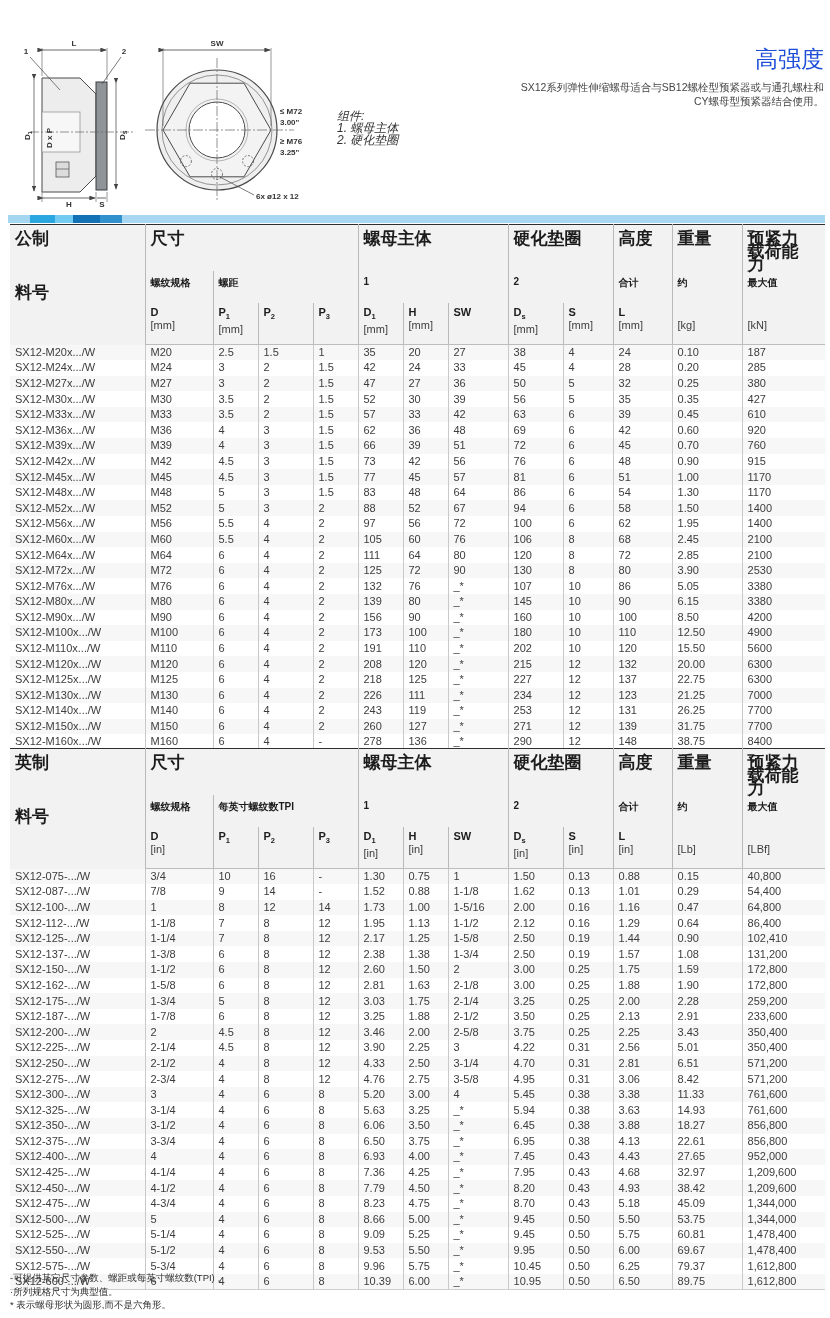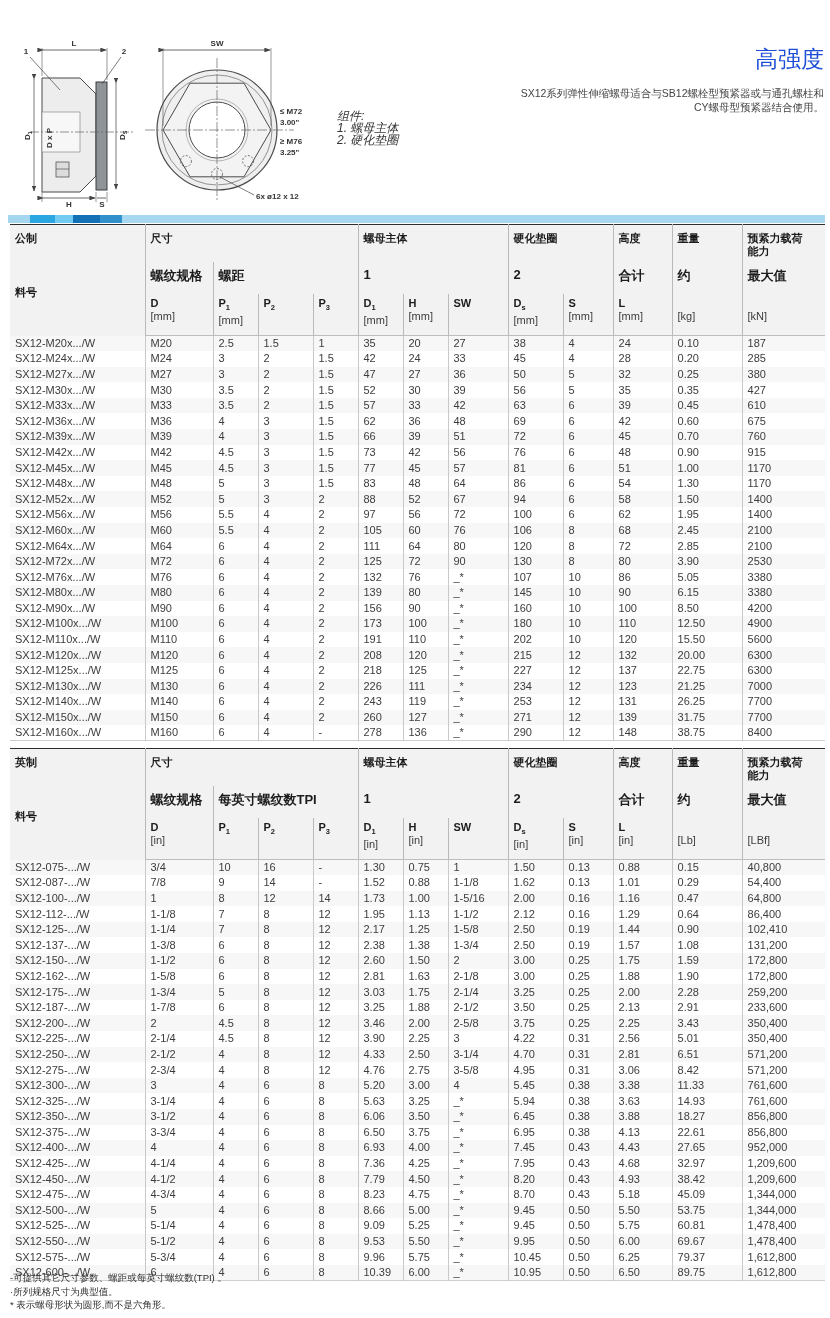--- a/index.html
+++ b/index.html
@@ -11,33 +11,33 @@
   
   .drawing{position:absolute;left:12px;top:36px;}
   .drawing text{font-family:"Liberation Sans","DejaVu Sans",sans-serif;fill:#333;}
   .dimtxt{font-size:8px;font-weight:bold;}
   .svgsub{font-size:5.5px;}
   .legend{position:absolute;left:337px;top:110px;font-size:12px;line-height:12px;color:#333;font-style:italic;}
   
   .title-block{position:absolute;right:6px;top:46px;text-align:right;}
   .tb-title{font-size:52px;line-height:56px;font-weight:300;color:#161616;letter-spacing:1px;}
   .tb-sub{font-size:23px;line-height:27px;color:#1d4ed8;}
-  .tb-desc{font-size:10.5px;line-height:14px;color:#454545;margin-top:13px;}
+  .tb-desc{font-size:10.5px;line-height:14px;color:#454545;margin-top:7px;}
   
   .top-bar{position:absolute;left:8px;top:215px;width:817px;height:8px;display:flex;}
   .top-bar span{display:block;height:8px;}
   
   table.dt{position:absolute;left:10px;width:815px;border-collapse:collapse;table-layout:fixed;
     font-size:11px;color:#3c3c3c;border-top:1px solid #2e2e2e;border-bottom:1px solid #cfcfcf;}
   #t1{top:224px;}
   #t2{top:748px;}
   table.dt th{background:#f2f2f2;text-align:left;font-weight:bold;vertical-align:top;
     color:#1c1c1c;white-space:nowrap;overflow:visible;}
-  .hr1 th{height:30px;padding:7px 3px 0 5px;font-size:11px;border-left:1px solid #b9b9b9;line-height:13px;}
-  .hr2 th{height:27px;padding:5px 3px 0 5px;font-size:13px;border-left:1px solid #b9b9b9;}
+  .hr1 th{height:30px;padding:7px 3px 0 5px;font-size:17px;border-left:1px solid #b9b9b9;line-height:13px;}
+  .hr2 th{height:27px;padding:5px 3px 0 5px;font-size:10px;border-left:1px solid #b9b9b9;}
   .hr3 th{height:38px;padding:3px 3px 0 5px;border-left:1px solid #b9b9b9;border-bottom:1px solid #bdbdbd;font-size:11px;}
   th.th-part{border-left:none;position:relative;padding:7px 3px 0 5px;}
   th.th-part .pl{position:absolute;left:5px;top:61px;font-weight:bold;}
   .gl-narrow{display:block;width:62px;white-space:normal;}
   .ctr{text-align:center;padding-left:0;}
   .ind{padding-left:9px;}
   .cl{font-weight:bold;line-height:13px;}
   .cl sub{font-size:7.5px;}
   .cu{font-weight:normal;line-height:13px;color:#3c3c3c;}
   table.dt tbody tr{height:15.6px;}
@@ -315,21 +315,21 @@
         <td>4</td>
         <td>3</td>
         <td>1.5</td>
         <td>62</td>
         <td>36</td>
         <td>48</td>
         <td>69</td>
         <td>6</td>
         <td>42</td>
         <td>0.60</td>
-        <td>675</td>
+        <td>920</td>
       </tr>
       <tr>
         <td>SX12-M39x.../W</td>
         <td>M39</td>
         <td>4</td>
         <td>3</td>
         <td>1.5</td>
         <td>66</td>
         <td>39</td>
         <td>51</td>

